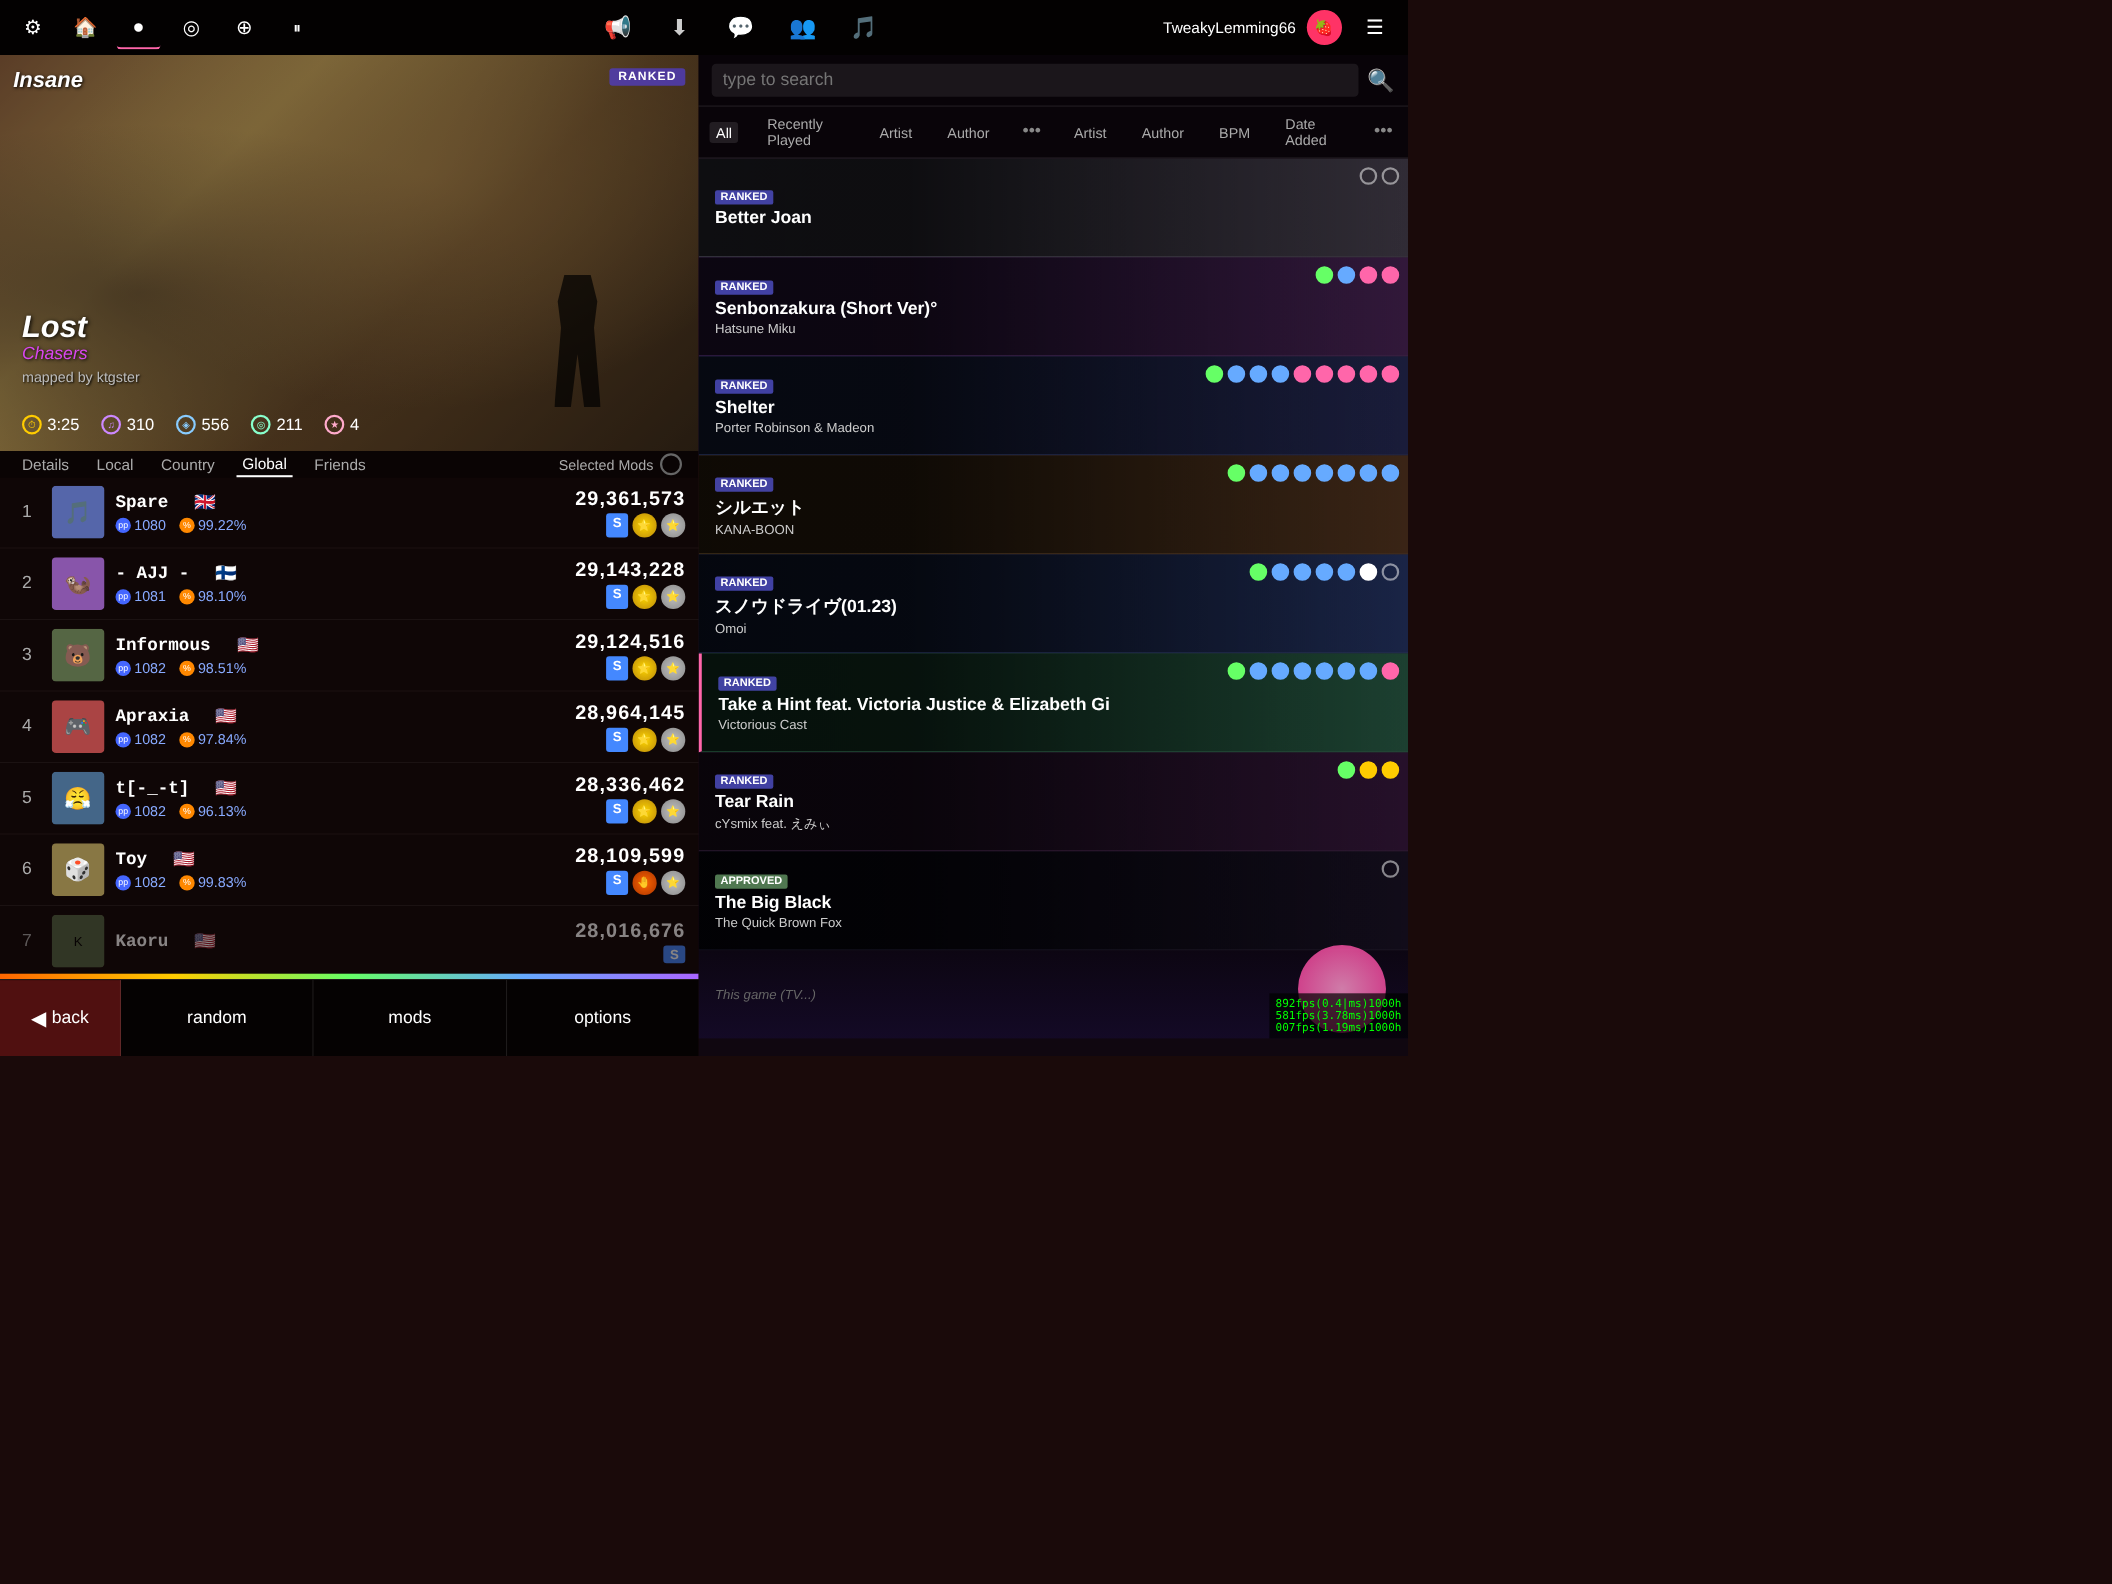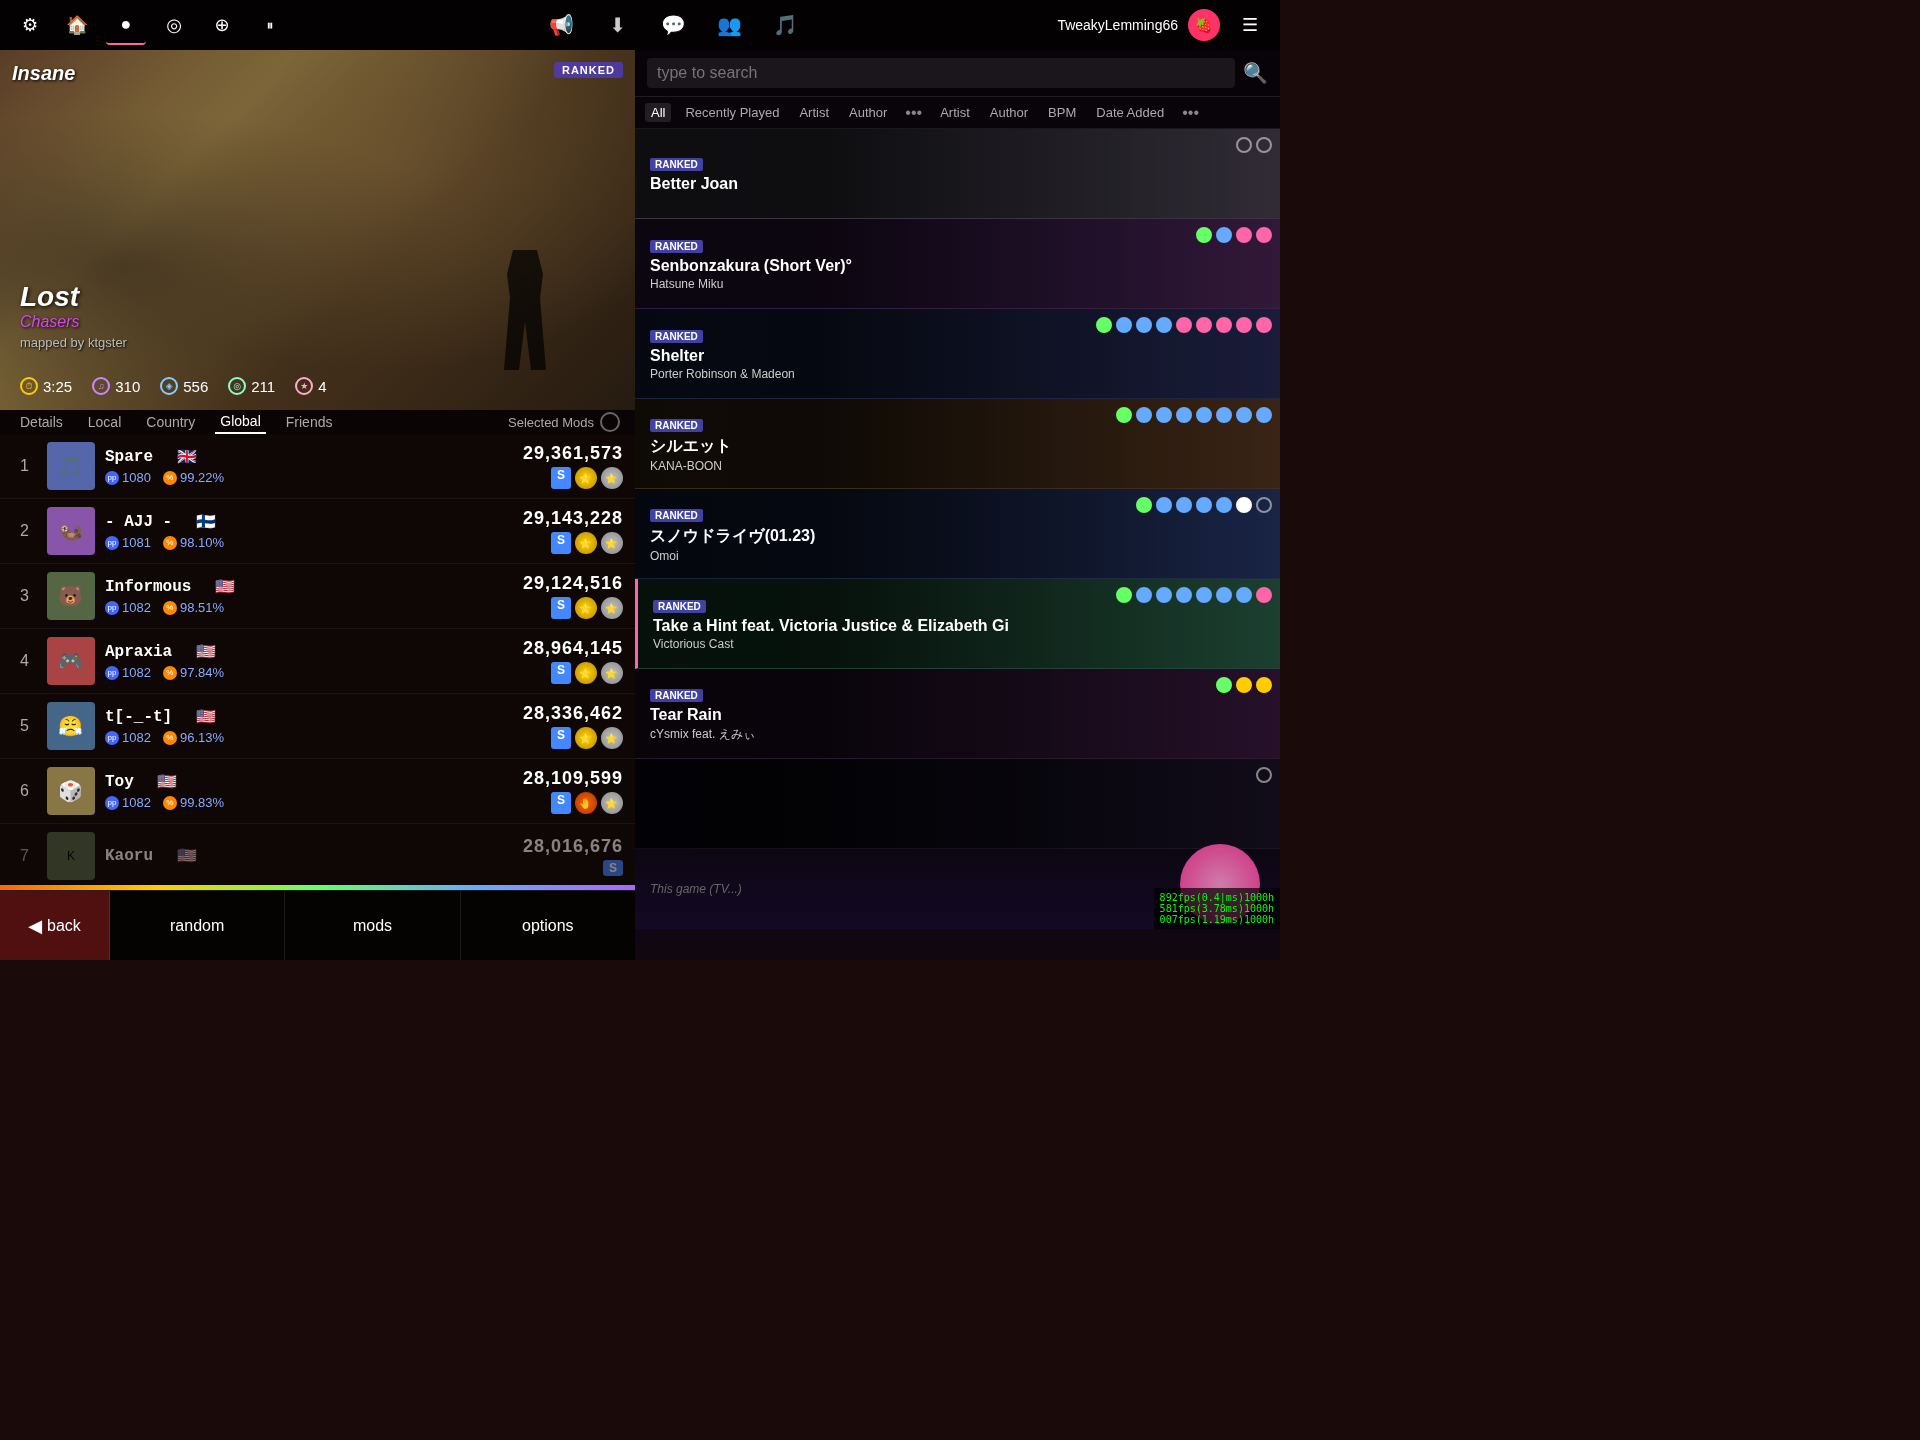--- a/index.html
+++ b/index.html
@@ -412,21 +412,21 @@
       color: #aaa;
       font-size: 20px;
       margin-left: 8px;
       cursor: pointer;
     }
     .filter-tabs {
       display: flex;
       align-items: center;
       padding: 6px 10px;
       background: rgba(0,0,0,0.4);
-      gap: 8px;
+      gap: 20px;
       border-bottom: 1px solid rgba(255,255,255,0.08);
     }
     .filter-tab {
       color: #aaa;
       font-size: 13px;
       cursor: pointer;
       padding: 2px 6px;
       border-radius: 3px;
     }
     .filter-tab.active {
@@ -993,20 +993,25 @@
         </div>
         <div class="song-entry-dots">
           <div class="dot green"></div>
           <div class="dot yellow"></div>
           <div class="dot yellow"></div>
         </div>
       </div>
 
       <div class="song-entry" style="background:linear-gradient(to right, rgba(5,5,15,0.98), rgba(20,20,40,0.4));">
         <div class="song-entry-overlay"></div>
+        <div class="song-entry-content">
+          <span class="song-entry-badge badge-approved">APPROVED</span>
+          <div class="song-entry-title">The Big Black</div>
+          <div class="song-entry-artist">The Quick Brown Fox</div>
+        </div>
         <div class="song-entry-dots">
           <div class="dot dark-circle"></div>
         </div>
       </div>
 
       <div style="height: 80px; background: linear-gradient(to bottom, rgba(10,5,20,0.6), rgba(20,10,40,0.9)); display:flex; align-items:center; padding:0 15px; position:relative;">
         <span style="color:#666; font-size:12px; font-style:italic;">This game (TV...)</span>
 
         <div style="position:absolute; right:20px; bottom:5px; width:80px; height:80px; border-radius:50%; background:radial-gradient(circle, #ff99cc, #ff3399); opacity:0.8;"></div>
 

